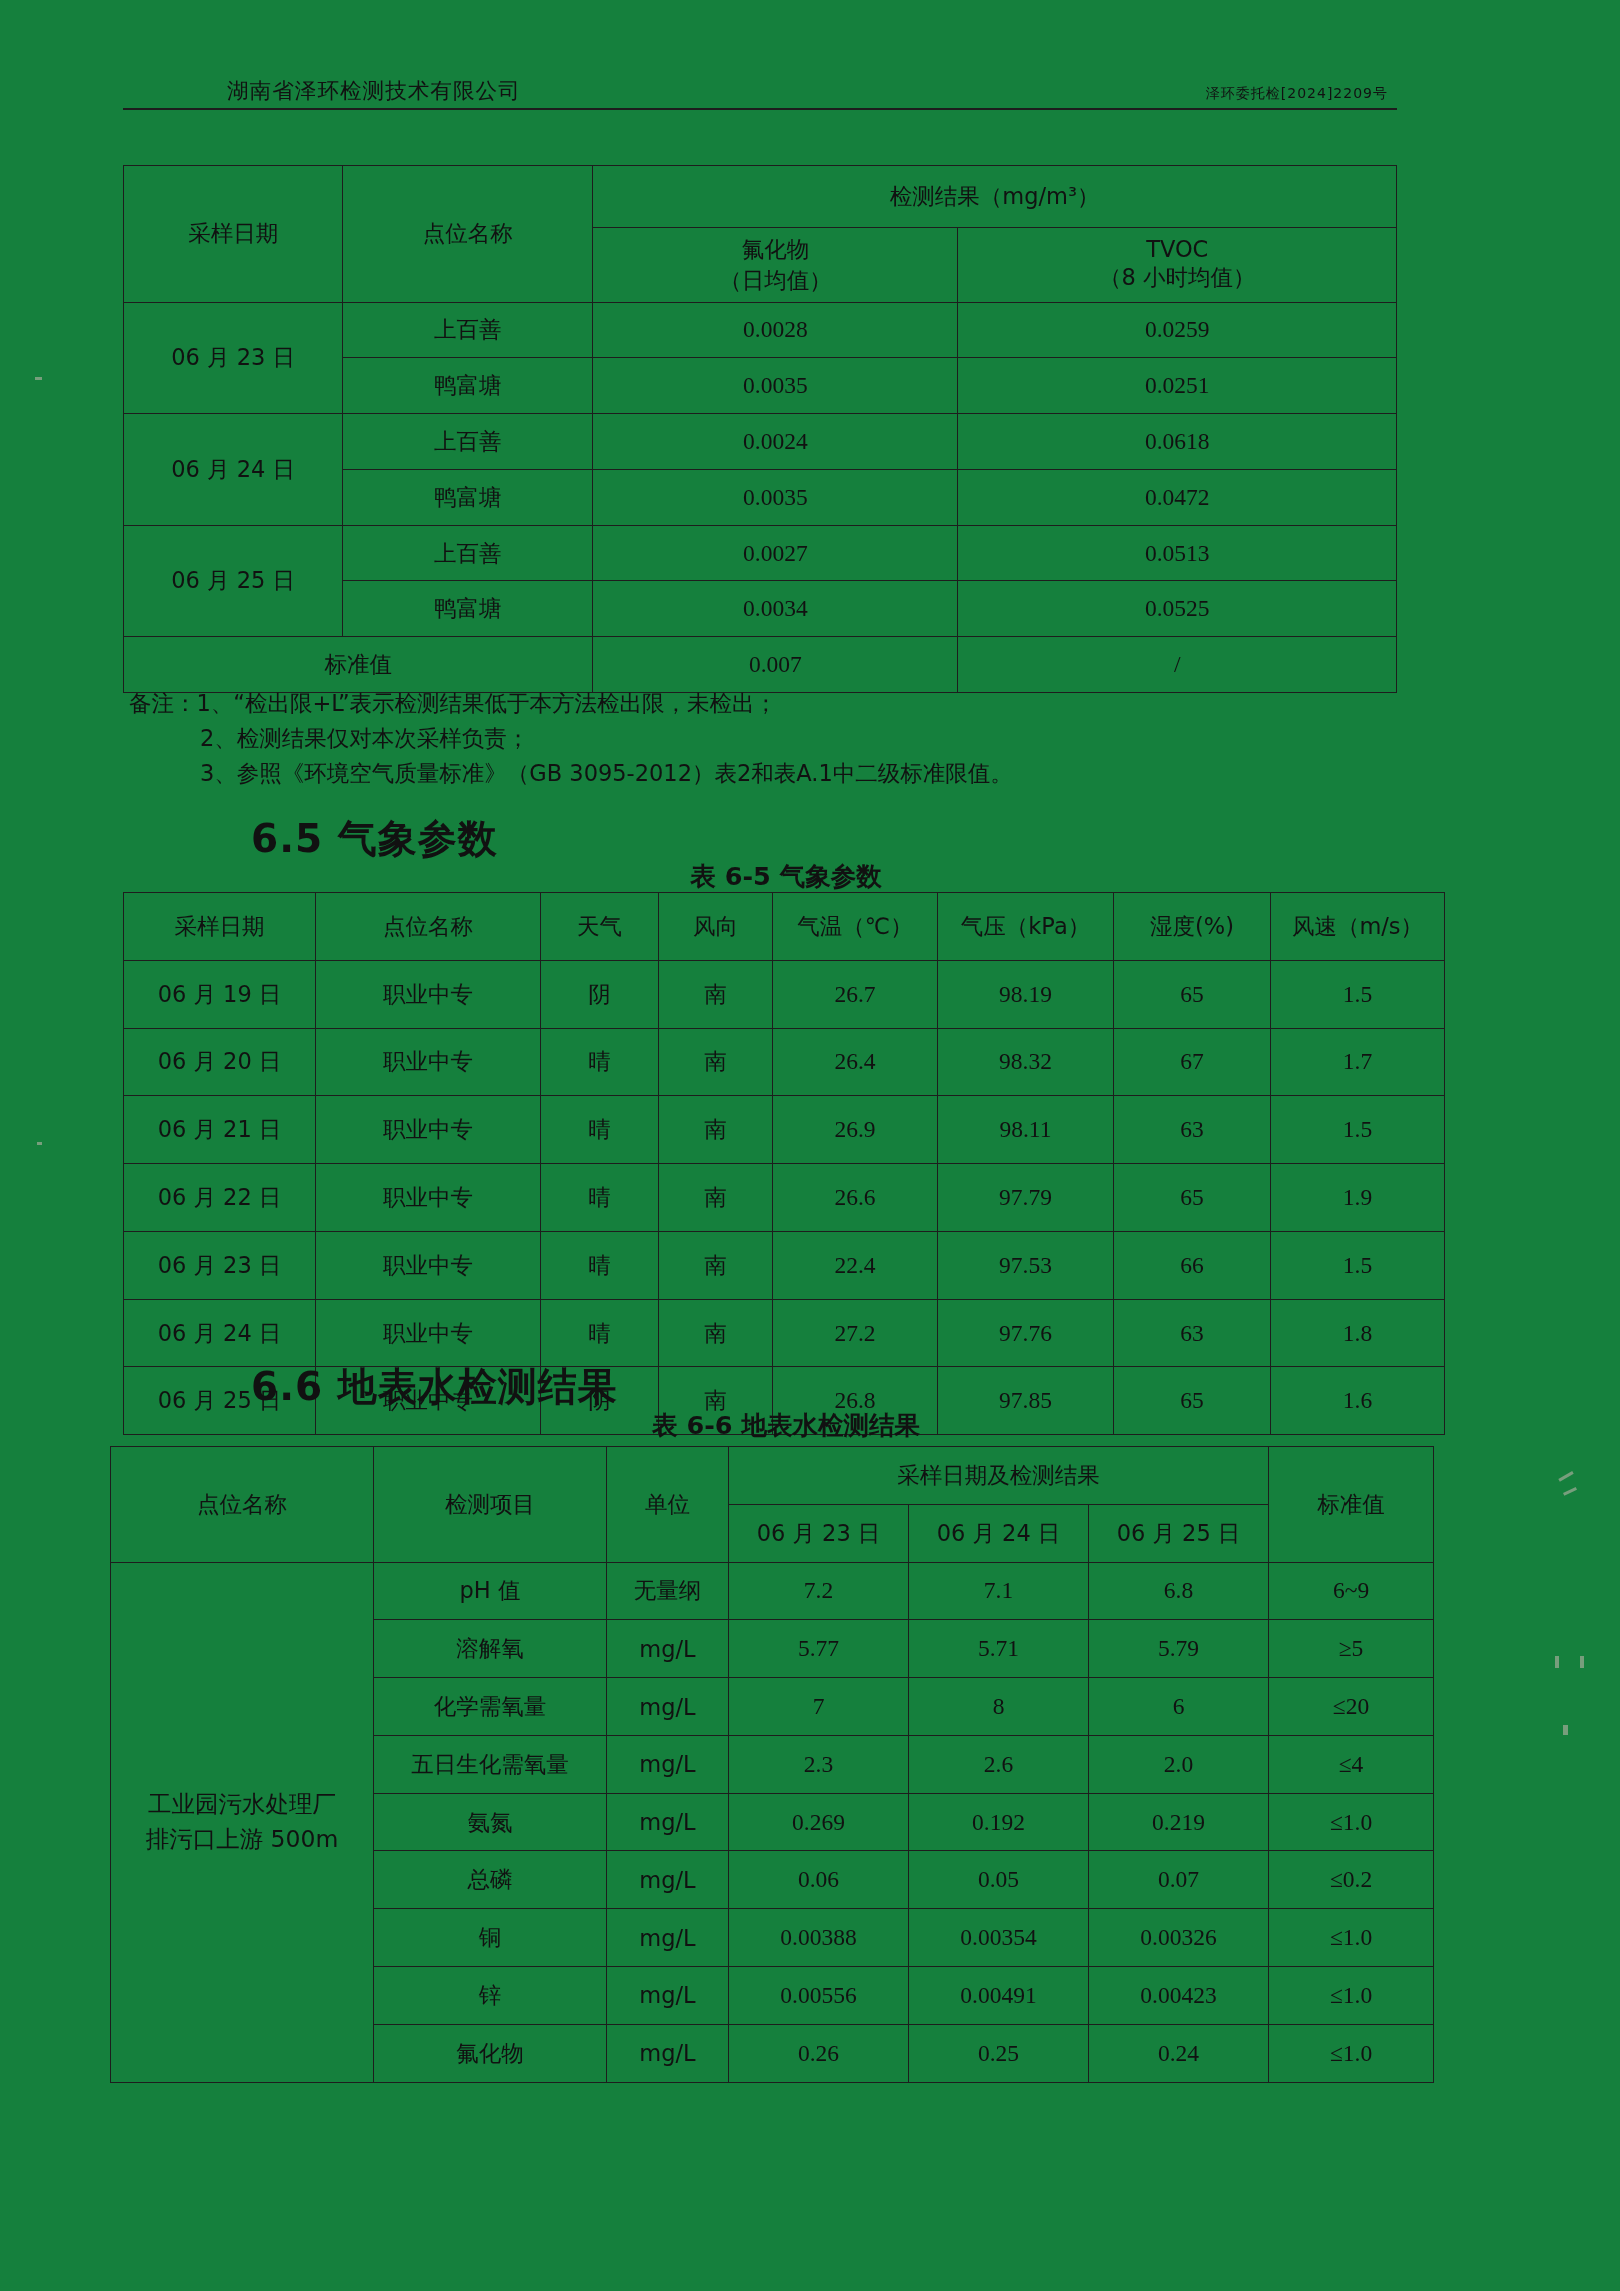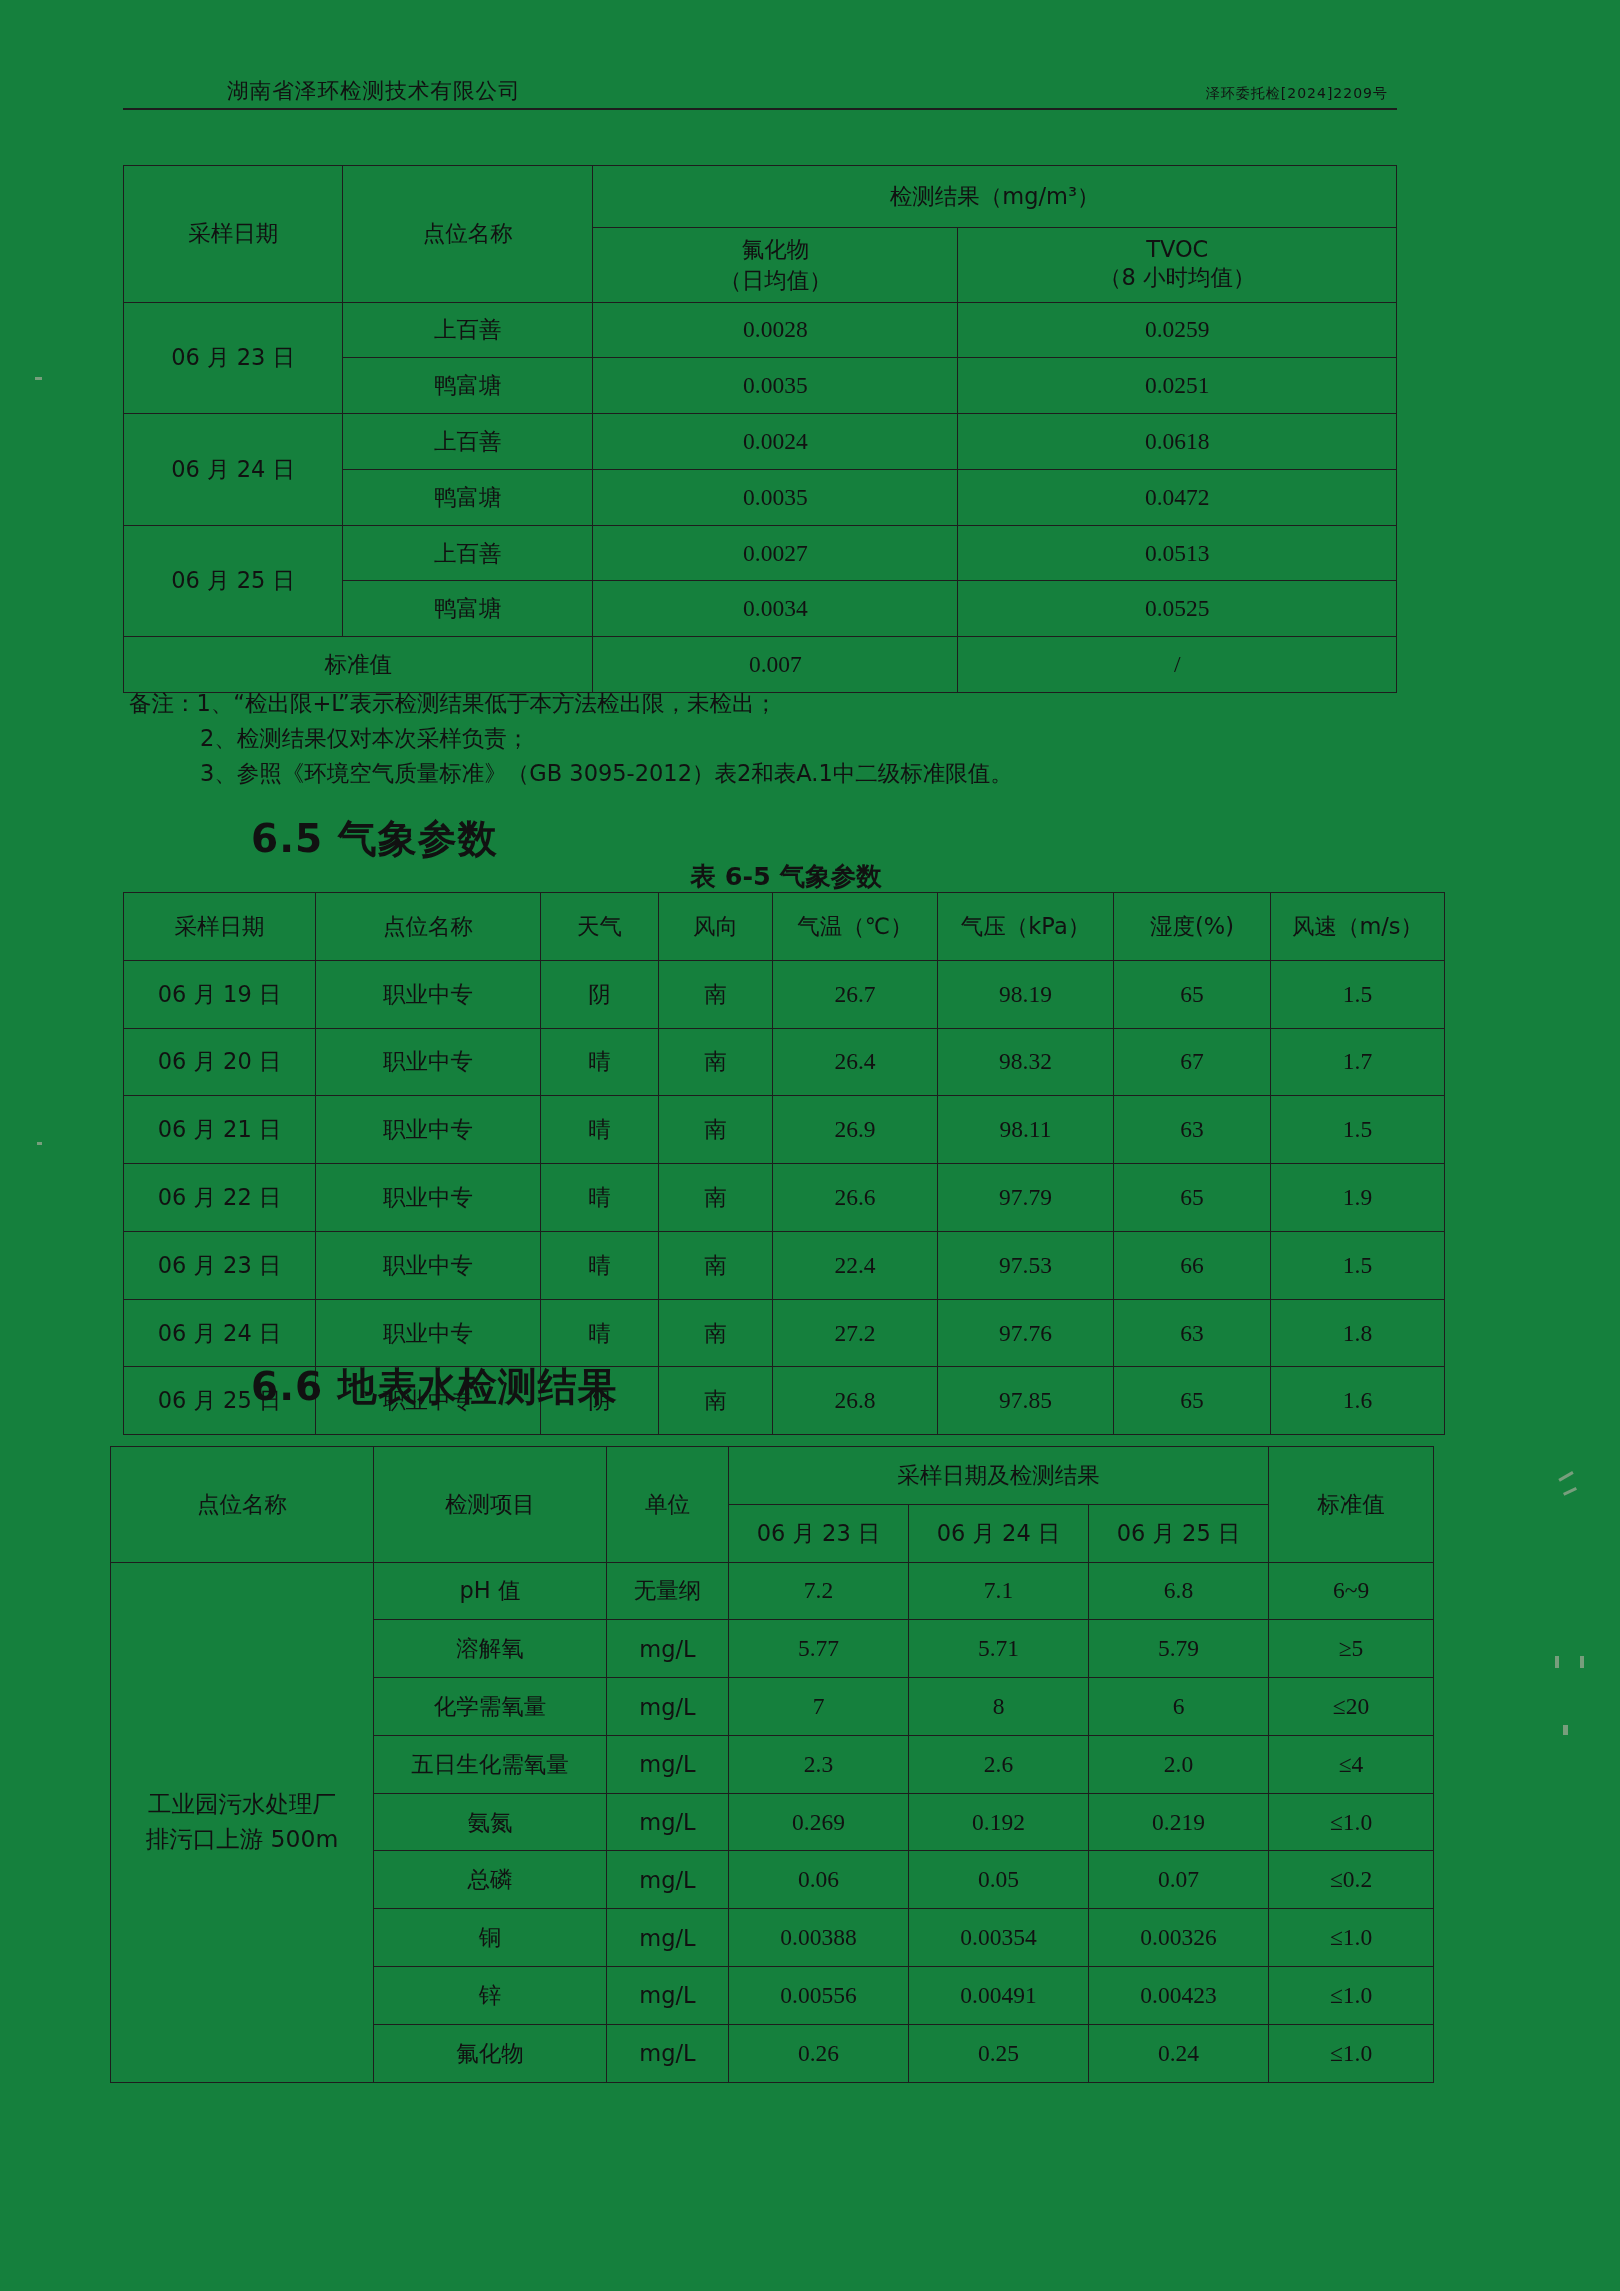--- a/index.html
+++ b/index.html
@@ -319,20 +319,21 @@
         <td>南</td>
         <td class="num">26.8</td>
         <td class="num">97.85</td>
         <td class="num">65</td>
         <td class="num">1.6</td>
       </tr>
     </tbody>
   </table>
 
   <div class="sec" style="left:251px;top:1360px;">6.6 地表水检测结果</div>
+  <div class="cap" style="top:1408px;">表 6-6  地表水检测结果</div>
 
   <table class="t-water">
     <colgroup>
       <col style="width:263px">
         <col style="width:233px">
         <col style="width:122px">
       <col style="width:180px">
         <col style="width:180px">
         <col style="width:180px">
         <col style="width:165px">

